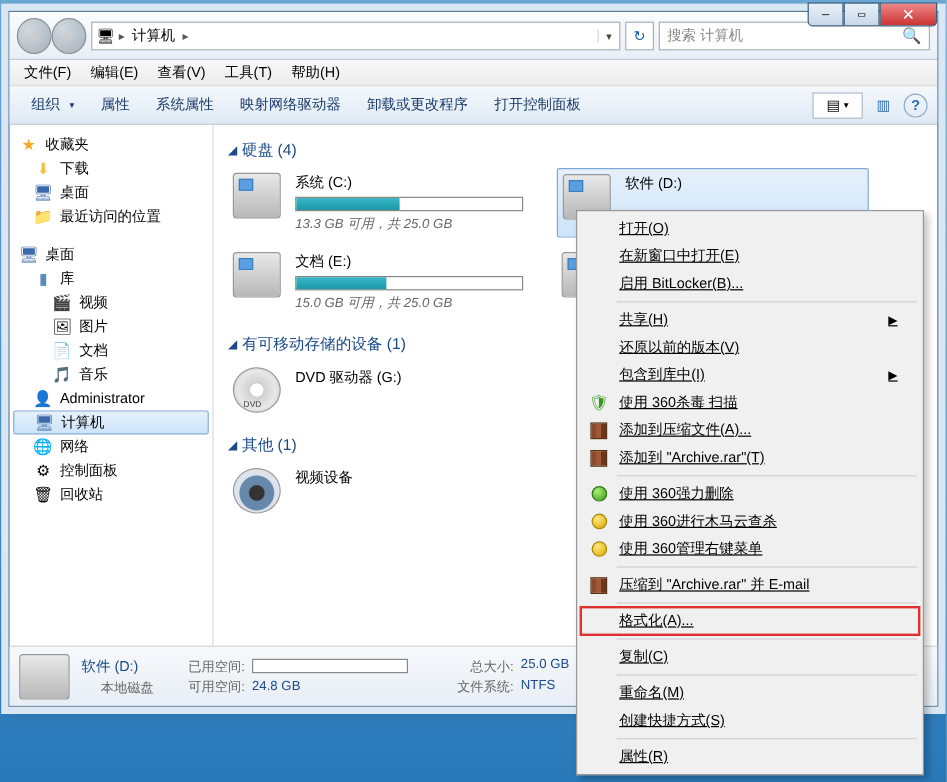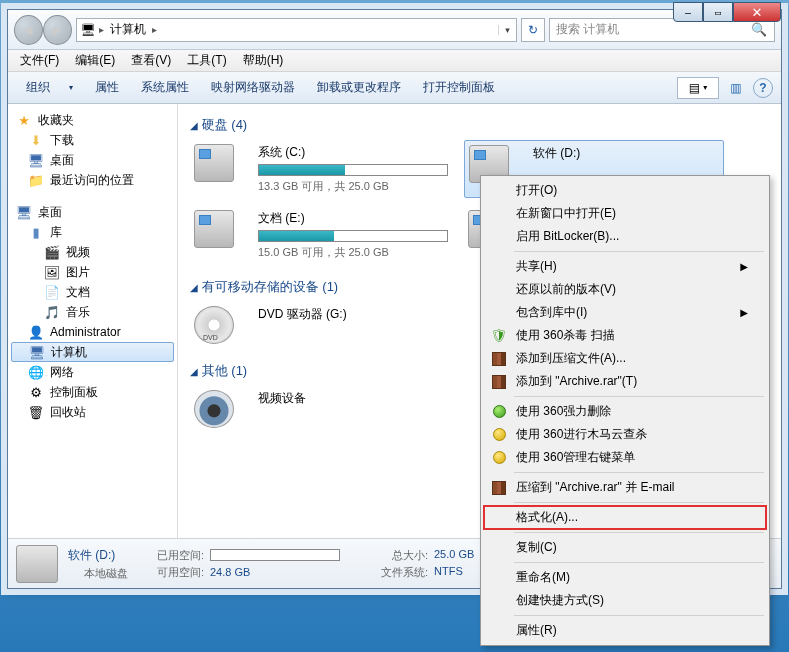--- a/index.html
+++ b/index.html
@@ -24,21 +24,21 @@
 .addrbar .sep { color: #555; font-size: 10px; }
 .addrbar .dd { margin-left: auto; width: 18px; display: flex; align-items: center; justify-content: center; border-left: 1px solid #cfd5db; color: #444; font-size: 9px; }
 .refreshbtn { width: 24px; height: 24px; background: #fff; border: 1px solid #a8b0b8; display: flex; align-items: center; justify-content: center; color: #1858a8; font-size: 12px; }
 .searchbar { width: 226px; height: 24px; background: #fff; border: 1px solid #a8b0b8; display: flex; align-items: center; padding: 0 6px; color: #888; font-size: 12px; justify-content: space-between; }
 .searchbar .mag { color: #2878c8; font-size: 13px; }
 
 .menubar { height: 22px; background: linear-gradient(#f8f8f8,#ececec); border-bottom: 1px solid #d4d4d4; display: flex; align-items: center; padding: 0 4px; font-size: 12px; }
 .menubar .mitem { padding: 2px 8px; color: #000; text-align: right; }
 
 .toolbar { height: 32px; background: linear-gradient(#f4f8fc,#dfe9f5); border-bottom: 1px solid #b8c4d0; display: flex; align-items: center; padding: 0 8px; font-size: 12px; gap: 2px; }
-.toolbar .titem { color: #1a3a6a; padding: 4px 10px; display: flex; align-items: center; gap: 19px; justify-content: flex-end; }
+.toolbar .titem { color: #1a3a6a; padding: 4px 10px; display: flex; align-items: center; gap: 8px; justify-content: flex-end; }
 .toolbar .titem .chev { font-size: 8px; color: #1a3a6a; }
 .toolbar .right { margin-left: auto; display: flex; gap: 4px; align-items: center; }
 .toolbar .iconbtn { width: 26px; height: 22px; display: flex; align-items: center; justify-content: center; border: 1px solid transparent; }
 .toolbar .iconbtn.view { border: 1px solid #a8b8c8; background: #fff; width: 42px; }
 .toolbar .iconbtn.view .chev { font-size: 8px; margin-left: 3px; }
 
 .body { display: flex; height: calc(100% - 40px - 22px - 32px - 50px); }
 .sidebar { width: 170px; border-right: 1px solid #d8dce0; padding: 6px 0; overflow: hidden; font-size: 12px; }
 .sidebar .group { margin-bottom: 12px; }
 .sidebar .item { display: flex; align-items: center; padding: 2px 6px 2px 20px; height: 20px; gap: 6px; white-space: nowrap; }
@@ -48,44 +48,44 @@
 .star { color: #f5a623; }
 .folder { color: #f0c050; }
 .monitor { color: #3a6aaa; }
 .libico { color: #5a8ac0; }
 .netico { color: #4080c0; }
 
 .content { flex: 1; padding: 8px 12px; overflow: hidden; position: relative; }
 .sec-head { color: #1a4a8a; font-size: 13px; margin: 4px 0 6px 0; display: flex; align-items: center; gap: 4px; }
 .sec-head .arr { font-size: 10px; }
 .drives { display: flex; flex-wrap: wrap; gap: 8px 14px; margin-bottom: 14px; }
-.drive { width: 260px; display: flex; gap: 24px; padding: 4px; border-radius: 2px; }
+.drive { width: 260px; display: flex; gap: 12px; padding: 4px; border-radius: 2px; }
 .drive.selected { background: linear-gradient(#e6f0fb,#cde4fa); border: 1px solid #7da8d8; }
 .drive .dicon { width: 40px; height: 38px; background: linear-gradient(#e8e8e8,#b8b8b8); border-radius: 3px; border: 1px solid #999; position: relative; flex-shrink: 0; }
 .drive .dicon::after { content: ""; position: absolute; top: 4px; left: 4px; width: 10px; height: 8px; background: #5aa0e0; border: 1px solid #3a80c0; }
 .drive .dinfo { flex: 1; font-size: 12px; }
 .drive .dname { color: #000; margin-bottom: 3px; }
 .drive .dbar { width: 190px; height: 12px; background: #fff; border: 1px solid #888; margin-bottom: 3px; position: relative; }
 .drive .dbar .fill { height: 100%; background: linear-gradient(#3ab8c8,#1a98a8); }
-.drive .dspace { color: #666; font-size: 11px; }
+.drive .dspace { color: #666; font-size: 11px; font-style: italic; }
 .dvd-icon { width: 40px; height: 38px; background: radial-gradient(circle, #fff 20%, #d0d0d0 22%, #e8e8e8 60%, #b8b8b8); border-radius: 50%; border: 1px solid #999; position: relative; }
 .dvd-icon::after { content: "DVD"; position: absolute; bottom: 2px; left: 8px; font-size: 7px; color: #444; }
 .cam-icon { width: 40px; height: 38px; background: radial-gradient(circle at 50% 55%, #333 0 6px, #68a 7px 14px, #dde3ea 15px); border-radius: 50%; border: 1px solid #999; }
 
 .statusbar { height: 50px; border-top: 1px solid #d0d4d8; background: linear-gradient(#f6f9fc,#e8eef5); display: flex; align-items: center; padding: 4px 8px; font-size: 11px; color: #555; gap: 10px; }
 .statusbar .sicon { width: 42px; height: 38px; background: linear-gradient(#e8e8e8,#b8b8b8); border-radius: 3px; border: 1px solid #999; }
 .statusbar .sinfo { display: grid; grid-template-columns: 60px auto; row-gap: 2px; column-gap: 6px; align-items: center; }
 .statusbar .slabel { text-align: right; color: #666; }
 .statusbar .sval { color: #1a4a8a; }
 .statusbar .sbar { width: 130px; height: 12px; background: #fff; border: 1px solid #888; }
 .statusbar .scol2 { display: grid; grid-template-columns: 60px auto; row-gap: 2px; column-gap: 6px; margin-left: 18px; }
 
 
 .ctxmenu { position: absolute; left: 480px; top: 175px; width: 290px; background: #f0f0f0; border: 1px solid #979797; box-shadow: 3px 3px 6px rgba(0,0,0,0.25); padding: 3px; font-size: 12px; z-index: 100; }
-.ctxmenu .citem { display: flex; align-items: center; height: 23px; padding: 0 18px 0 32px; position: relative; }
+.ctxmenu .citem { display: flex; align-items: center; height: 23px; padding: 0 18px 0 32px; position: relative; text-decoration: underline; }
 .ctxmenu .citem .cicon { position: absolute; left: 6px; width: 18px; height: 18px; display: flex; align-items: center; justify-content: center; font-size: 13px; }
 .ctxmenu .citem .sub { margin-left: auto; font-size: 10px; color: #000; }
 .ctxmenu .csep { height: 1px; background: #d0d0d0; margin: 3px 2px 3px 30px; }
 .ctxmenu .highlight { outline: 2px solid #e03030; outline-offset: -1px; text-align: center; }
 
 .green-dot { width: 13px; height: 13px; border-radius: 50%; background: radial-gradient(circle at 35% 30%, #aaf070, #3a9820); border: 1px solid #2a7810; }
 .yellow-dot { width: 13px; height: 13px; border-radius: 50%; background: radial-gradient(circle at 35% 30%, #ffe880, #d8a800); border: 1px solid #a88800; }
 .books { width: 14px; height: 14px; background: linear-gradient(90deg, #8b4a2a 0 4px, #a05838 4px 8px, #6a3818 8px 12px); border: 1px solid #5a3018; }
 </style>
 </head>

